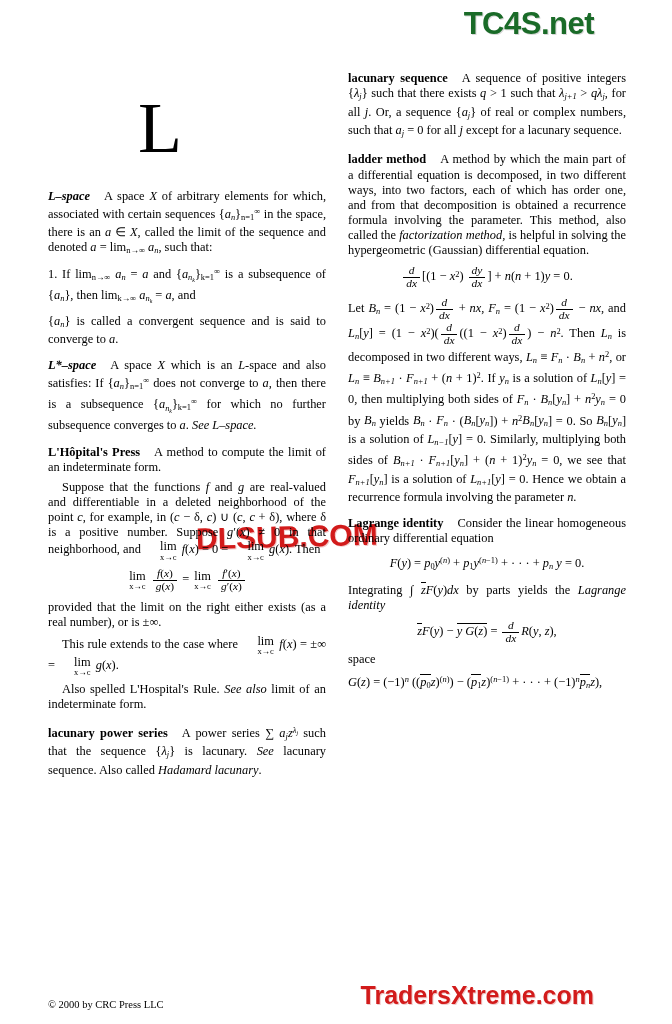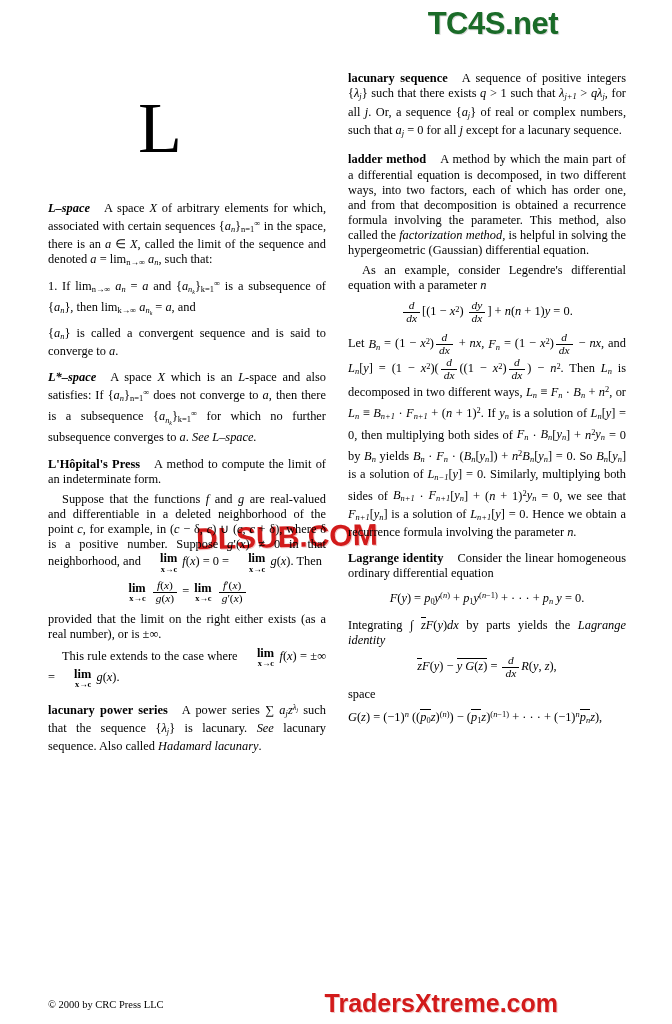--- a/index.html
+++ b/index.html
@@ -13,20 +13,21 @@
     font-family: "Liberation Serif", serif;
     color: #000000;
     position: relative;
     overflow: hidden;
   }
   .page {
     position: absolute;
     left: 0; top: 0;
     width: 572px;
     height: 1024px;
+    padding-left: 36px;
   }
 
   
   .wm-top-right {
     position: absolute;
     right: 14px;
     top: 6px;
     font-family: "Liberation Sans", sans-serif;
     font-weight: bold;
     font-size: 31px;
@@ -42,21 +43,21 @@
     font-weight: bold;
     font-size: 30px;
     color: #d21b1b;
     letter-spacing: 0px;
     text-shadow: 1px 1px 0 #f3c7c7;
     transform: rotate(-1.5deg);
   }
   .wm-bottom {
     position: absolute;
     right: 14px;
-    bottom: 6px;
+    bottom: 14px;
     font-family: "Liberation Sans", sans-serif;
     font-weight: bold;
     font-size: 25px;
     color: #d21b1b;
     text-shadow: 1px 1px 0 #f0cccc;
   }
 
   .letter-head {
     position: absolute;
     left: 0;
@@ -69,21 +70,21 @@
   }
 
   .col {
     position: absolute;
     top: 60px;
     width: 276px;
     font-size: 12.4px;
     line-height: 15.1px;
     text-align: justify;
   }
-  .col-left { left: 48px; top: 196px; width: 278px; }
+  .col-left { left: 48px; top: 184px; width: 278px; }
   .col-right { left: 348px; top: 66px; width: 278px; font-family: Liberation Serif, serif; }
 
   p { margin: 0 0 0 0; text-indent: 0; }
   .entry { margin-bottom: 11px; }
   .para { margin-top: 5px; text-indent: 14px; }
   .para.noind { text-indent: 0; }
   .term { font-weight: bold; }
   .termi { font-weight: bold; font-style: italic; }
   .it { font-style: italic; }
   .gap { display: inline-block; width: 14px; }
@@ -101,24 +102,23 @@
     font-size: 0.92em;
     line-height: 1.05;
     margin: 0 2px;
   }
   .frac .num { display: block; padding: 0 3px; }
   .frac .den { display: block; border-top: 1px solid #000; padding: 0 3px; }
 
   .lim {
     display: inline-block;
     vertical-align: middle;
-    text-align: right;
+    text-align: left;
     line-height: 1.0;
     margin: 0 2px;
-    font-weight: bold;
   }
   .lim .big { display: block; font-size: 1em; }
   .lim .sub { display: block; font-size: 0.68em; }
 
   sub { font-size: 0.68em; vertical-align: -0.28em; }
   sup { font-size: 0.68em; vertical-align: 0.45em; }
 
   .ovl { border-top: 1px solid #000; display: inline-block; line-height: 1.0; padding-top: 1px;}
 
   .footer {
@@ -159,37 +159,37 @@
       <div class="eq">
         <span class="lim"><span class="big">lim</span><span class="sub">x→c</span></span>
         <span class="frac"><span class="num"><span class="it">f</span>(<span class="it">x</span>)</span><span class="den"><span class="it">g</span>(<span class="it">x</span>)</span></span>
         =
         <span class="lim"><span class="big">lim</span><span class="sub">x→c</span></span>
         <span class="frac"><span class="num"><span class="it">f</span>′(<span class="it">x</span>)</span><span class="den"><span class="it">g</span>′(<span class="it">x</span>)</span></span>
       </div>
 
       <p class="para noind">provided that the limit on the right either exists (as a real number), or is ±∞.</p>
       <p class="para">This rule extends to the case where <span class="lim"><span class="big">lim</span><span class="sub">x→c</span></span> <span class="it">f</span>(<span class="it">x</span>) = ±∞ = <span class="lim"><span class="big">lim</span><span class="sub">x→c</span></span> <span class="it">g</span>(<span class="it">x</span>).</p>
+      <p class="para">Also spelled L'Hospital's Rule. <span class="it">See also</span> limit of an indeterminate form.</p>
     </div>
 
     <div class="entry">
       <p class="para noind"><span class="term">lacunary power series</span><span class="gap"></span><span>A power series ∑ <span class="it">a<sub>j</sub>z</span><sup><span class="it">λ<sub>j</sub></span></sup> such that the sequence {<span class="it">λ<sub>j</sub></span>} is lacunary. <span class="it">See</span> lacunary sequence. Also called <span class="it">Hadamard lacunary</span>.</span></p>
     </div>
 
   </div>
 
   <div class="col col-right">
 
     <div class="entry">
       <p class="para noind"><span class="term">lacunary sequence</span><span class="gap"></span><span>A sequence of positive integers {<span class="it">λ<sub>j</sub></span>} such that there exists <span class="it">q</span> &gt; 1 such that <span class="it">λ<sub>j+1</sub></span> &gt; <span class="it">qλ<sub>j</sub></span>, for all <span class="it">j</span>. Or, a sequence {<span class="it">a<sub>j</sub></span>} of real or complex numbers, such that <span class="it">a<sub>j</sub></span> = 0 for all <span class="it">j</span> except for a lacunary sequence.</span></p>
     </div>
 
     <div class="entry">
       <p class="para noind"><span class="term">ladder method</span><span class="gap"></span><span>A method by which the main part of a differential equation is decomposed, in two different ways, into two factors, each of which has order one, and from that decomposition is obtained a recurrence formula involving the parameter. This method, also called the <span class="it">factorization method,</span> is helpful in solving the hypergeometric (Gaussian) differential equation.</span></p>
-      <p class="para">As an example, consider Legendre's differential equation with a parameter <span class="it">n</span></p>
 
       <div class="eq">
         <span class="frac"><span class="num"><span class="it">d</span></span><span class="den"><span class="it">dx</span></span></span>[(1 − <span class="it">x</span><sup>2</sup>)
         <span class="frac"><span class="num"><span class="it">dy</span></span><span class="den"><span class="it">dx</span></span></span>] + <span class="it">n</span>(<span class="it">n</span> + 1)<span class="it">y</span> = 0.
       </div>
 
       <p class="para noind">Let <span class="it">B<sub>n</sub></span> = (1 − <span class="it">x</span><sup>2</sup>)<span class="frac"><span class="num"><span class="it">d</span></span><span class="den"><span class="it">dx</span></span></span> + <span class="it">nx</span>, <span class="it">F<sub>n</sub></span> = (1 − <span class="it">x</span><sup>2</sup>)<span class="frac"><span class="num"><span class="it">d</span></span><span class="den"><span class="it">dx</span></span></span> − <span class="it">nx</span>, and <span class="it">L<sub>n</sub></span>[<span class="it">y</span>] = (1 − <span class="it">x</span><sup>2</sup>)(<span class="frac"><span class="num"><span class="it">d</span></span><span class="den"><span class="it">dx</span></span></span>((1 − <span class="it">x</span><sup>2</sup>)<span class="frac"><span class="num"><span class="it">d</span></span><span class="den"><span class="it">dx</span></span></span>) − <span class="it">n</span><sup>2</sup>. Then <span class="it">L<sub>n</sub></span> is decomposed in two different ways, <span class="it">L<sub>n</sub></span> ≡ <span class="it">F<sub>n</sub></span> · <span class="it">B<sub>n</sub></span> + <span class="it">n</span><sup>2</sup>, or <span class="it">L<sub>n</sub></span> ≡ <span class="it">B<sub>n+1</sub></span> · <span class="it">F<sub>n+1</sub></span> + (<span class="it">n</span> + 1)<sup>2</sup>. If <span class="it">y<sub>n</sub></span> is a solution of <span class="it">L<sub>n</sub></span>[<span class="it">y</span>] = 0, then multiplying both sides of <span class="it">F<sub>n</sub></span> · <span class="it">B<sub>n</sub></span>[<span class="it">y<sub>n</sub></span>] + <span class="it">n</span><sup>2</sup><span class="it">y<sub>n</sub></span> = 0 by <span class="it">B<sub>n</sub></span> yields <span class="it">B<sub>n</sub></span> · <span class="it">F<sub>n</sub></span> · (<span class="it">B<sub>n</sub></span>[<span class="it">y<sub>n</sub></span>]) + <span class="it">n</span><sup>2</sup><span class="it">B<sub>n</sub></span>[<span class="it">y<sub>n</sub></span>] = 0. So <span class="it">B<sub>n</sub></span>[<span class="it">y<sub>n</sub></span>] is a solution of <span class="it">L<sub>n−1</sub></span>[<span class="it">y</span>] = 0. Similarly, multiplying both sides of <span class="it">B<sub>n+1</sub></span> · <span class="it">F<sub>n+1</sub></span>[<span class="it">y<sub>n</sub></span>] + (<span class="it">n</span> + 1)<sup>2</sup><span class="it">y<sub>n</sub></span> = 0, we see that <span class="it">F<sub>n+1</sub></span>[<span class="it">y<sub>n</sub></span>] is a solution of <span class="it">L<sub>n+1</sub></span>[<span class="it">y</span>] = 0. Hence we obtain a recurrence formula involving the parameter <span class="it">n</span>.</p>
     </div>
 
     <div class="entry">

